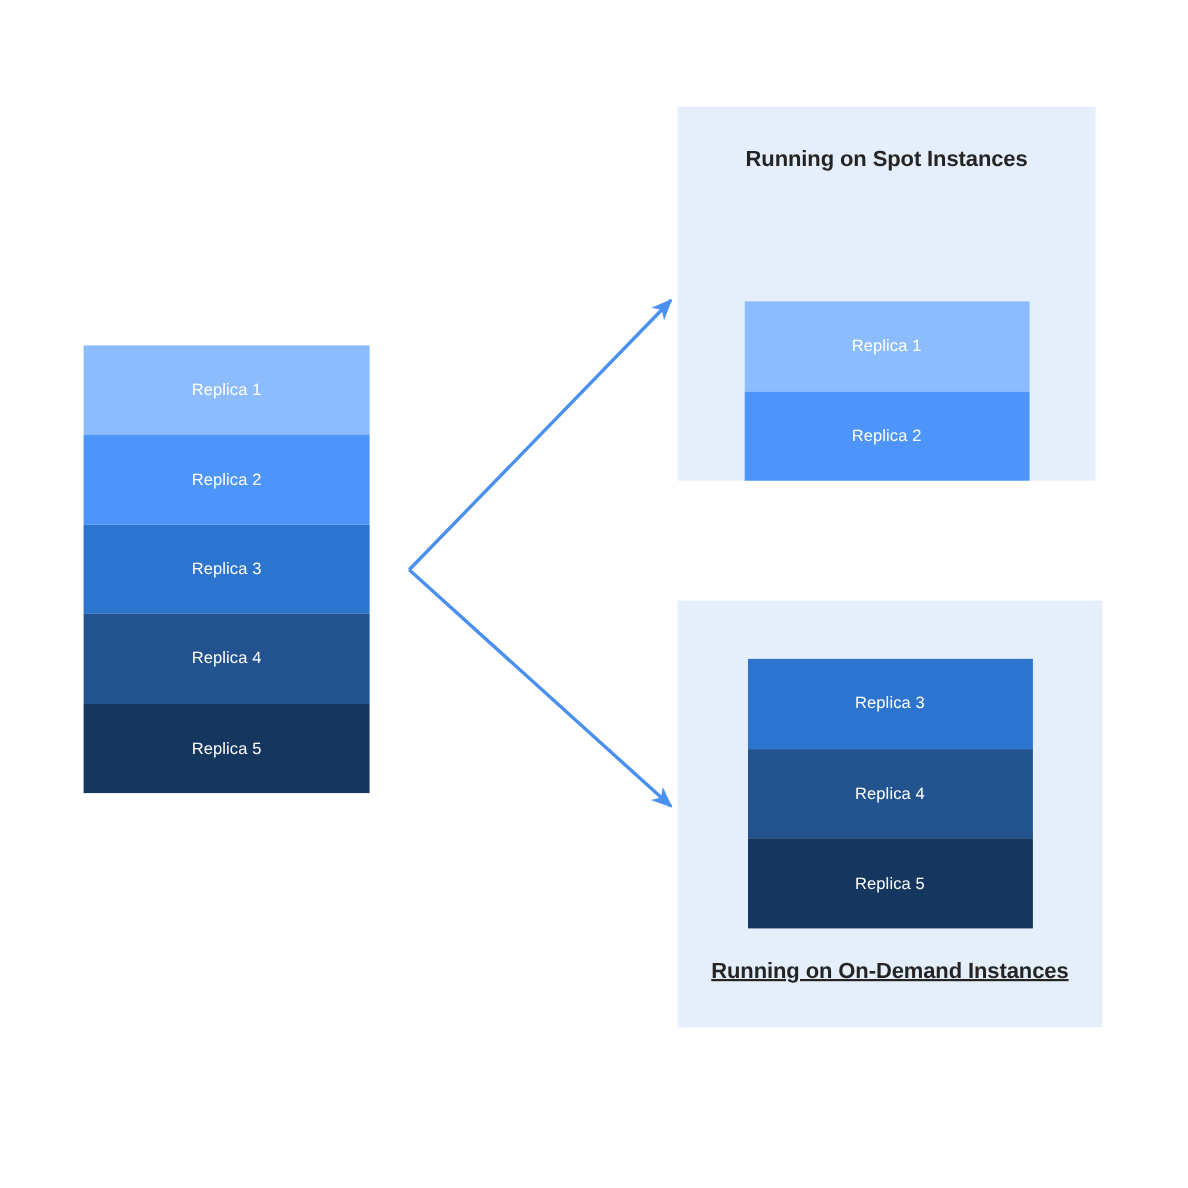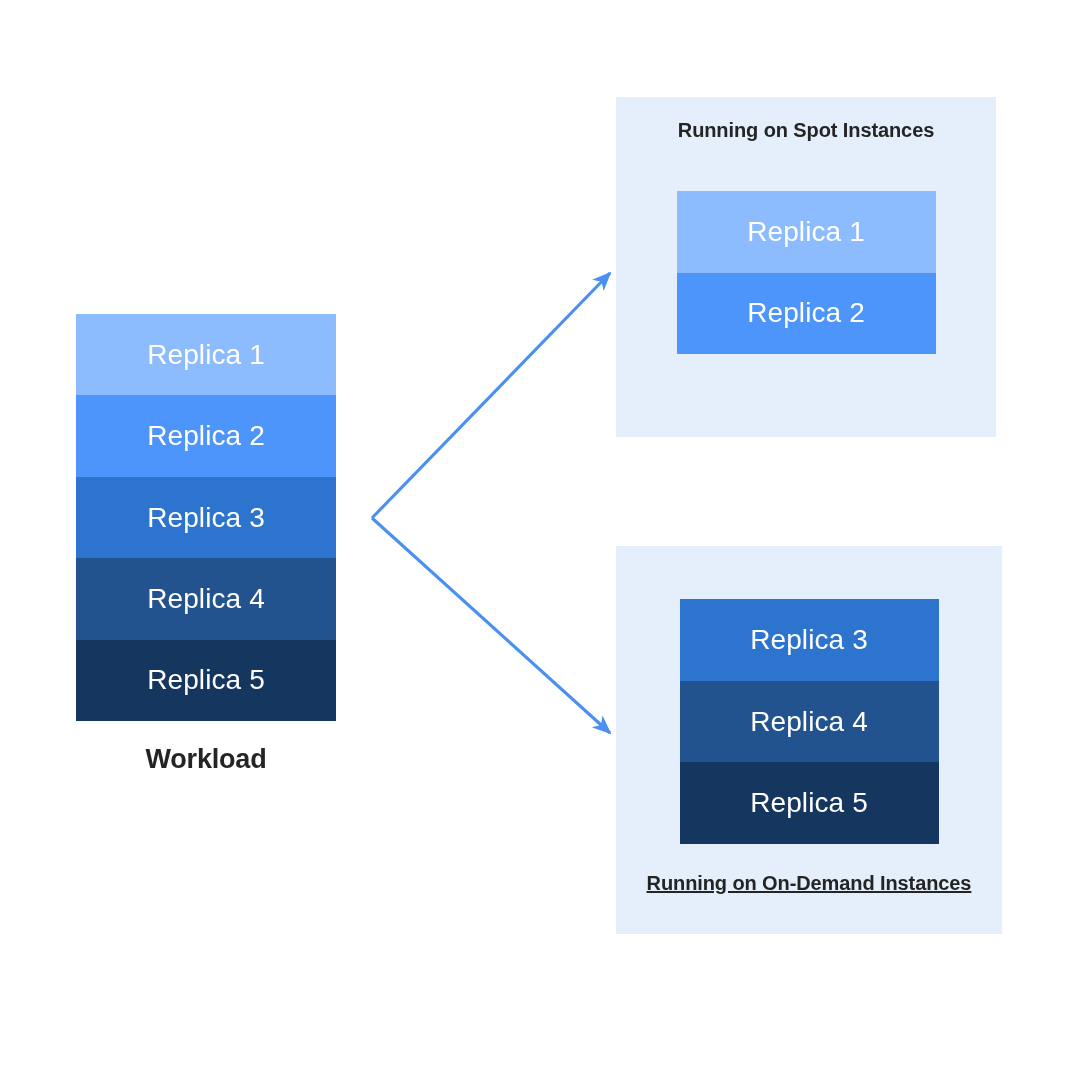--- a/index.html
+++ b/index.html
@@ -43,21 +43,21 @@
     height: 407px;
     display: flex;
     flex-direction: column;
   }
   .replica-band {
     flex: 1 1 0;
     display: flex;
     align-items: center;
     justify-content: center;
     color: #ffffff;
-    font-size: 28px;
+    font-size: 15px;
     font-weight: 400;
     letter-spacing: 0.1px;
     line-height: 1;
     box-sizing: border-box;
   }
   #workload-caption {
     margin-top: 23px;
     width: 260px;
     text-align: center;
     font-size: 27px;
@@ -73,22 +73,22 @@
     box-sizing: border-box;
     display: flex;
     flex-direction: column;
     align-items: center;
   }
   #panel-spot {
     left: 616px;
     top: 97px;
     width: 380px;
     height: 340px;
-    justify-content: flex-start;
-    padding-top: 23px;
+    justify-content: space-between;
+    padding-top: 38px;
   }
   #panel-ondemand {
     left: 616px;
     top: 546px;
     width: 386px;
     height: 388px;
     justify-content: flex-start;
     padding-top: 53px;
   }
 
@@ -141,21 +141,20 @@
       <div class="replica-band" style="background: rgb(44, 116, 206);">
         <span>Replica 3</span>
       </div>
       <div class="replica-band" style="background: rgb(34, 83, 143);">
         <span>Replica 4</span>
       </div>
       <div class="replica-band" style="background: rgb(21, 54, 94);">
         <span>Replica 5</span>
       </div>
     </div>
-    <div id="workload-caption">Workload</div>
   </div>
 
   <div class="instance-panel" id="panel-spot" style="background: rgb(229, 239, 252);">
     <div class="panel-title">Running on Spot Instances</div>
     <div class="replica-stack" id="stack-spot">
       <div class="replica-band" style="background: rgb(140, 188, 253);">
         <span>Replica 1</span>
       </div>
       <div class="replica-band" style="background: rgb(78, 149, 251);">
         <span>Replica 2</span>

